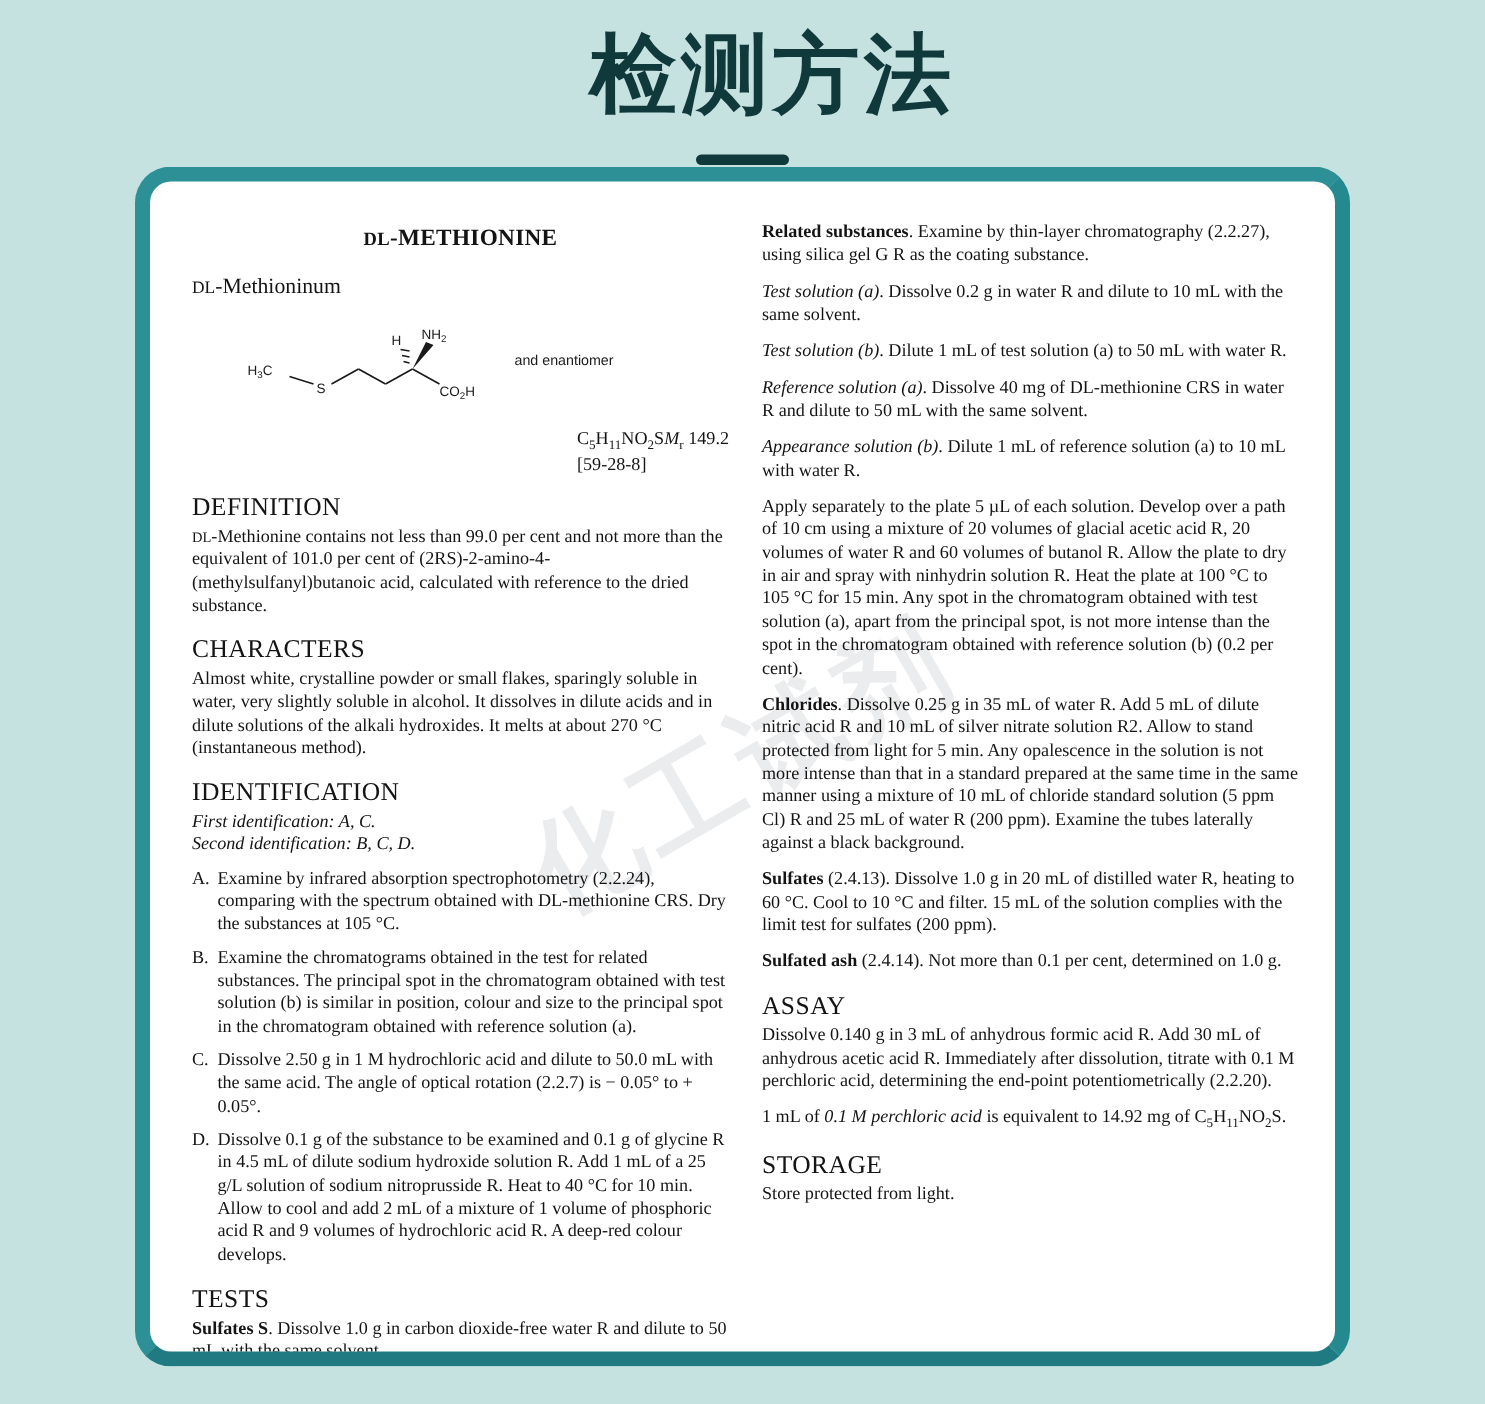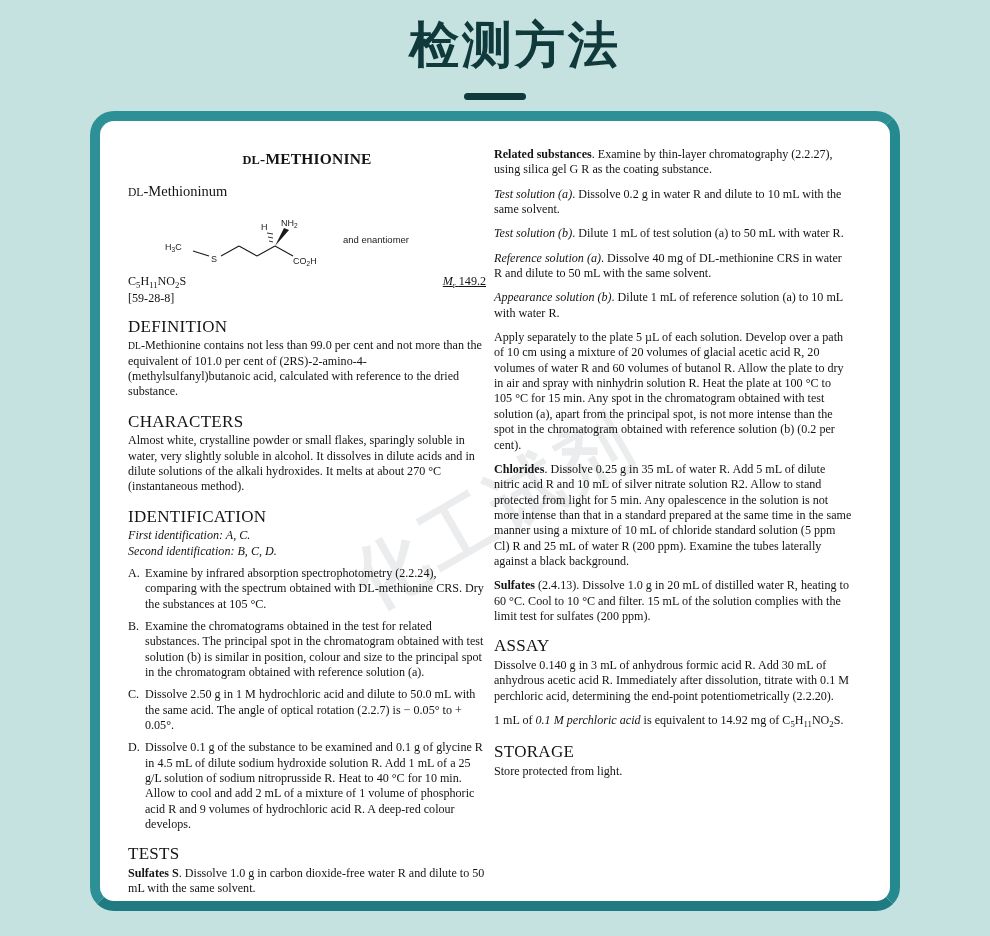--- a/index.html
+++ b/index.html
@@ -20,21 +20,21 @@
     background: #c6e2e0;
     box-sizing: border-box;
   }
   
   .header {
     text-align: center;
     padding-top: 14px;
   }
   .header-title {
     font-family: "Liberation Sans", sans-serif;
-    font-size: 50px;
+    font-size: 58px;
     font-weight: bold;
     color: #10393c;
     letter-spacing: 3px;
     line-height: 1.25;
     margin: 0;
     padding-left: 40px;
   }
   .header-rule {
     width: 62px;
     height: 7px;
@@ -77,21 +77,21 @@
     white-space: nowrap;
     letter-spacing: 6px;
     pointer-events: none;
     z-index: 0;
   }
   
   .cols {
     position: relative;
     z-index: 1;
     display: flex;
-    gap: 8px;
+    gap: 22px;
     height: 100%;
   }
   .col {
     width: 358px;
     flex: 0 0 358px;
     font-size: 12.1px;
     line-height: 1.27;
     color: #141414;
     text-align: left;
   }
@@ -108,26 +108,26 @@
     margin: 13px 0 0 0;
   }
   .sc { font-size: 0.80em; }
   
   .structure {
     margin: 6px 0 2px 0;
     text-align: center;
   }
   .formula-row {
     display: flex;
-    justify-content: space-between;
+    justify-content: flex-end;
     align-items: flex-start;
-    margin-top: 3px;
+    margin-top: 15px;
   }
   .formula-left { line-height: 1.18; }
-  .formula-right { white-space: nowrap; text-decoration: underline; }
+  .formula-right { white-space: nowrap; }
   .it { font-style: italic; }
   sub { font-size: 0.72em; }
   
   .sec-head {
     margin: 11px 0 1px 0;
     font-size: 17px;
     letter-spacing: 0.3px;
   }
   p.para {
     margin: 0 0 0 0;
@@ -247,20 +247,21 @@
 
           <p class="para spaced"><span class="it">Appearance solution (b)</span><span>. Dilute 1 mL of reference solution (a) to 10 mL with water R.</span></p>
 
           <p class="para spaced">Apply separately to the plate 5 µL of each solution. Develop over a path of 10 cm using a mixture of 20 volumes of glacial acetic acid R, 20 volumes of water R and 60 volumes of butanol R. Allow the plate to dry in air and spray with ninhydrin solution R. Heat the plate at 100 °C to 105 °C for 15 min. Any spot in the chromatogram obtained with test solution (a), apart from the principal spot, is not more intense than the spot in the chromatogram obtained with reference solution (b) (0.2 per cent).</p>
 
           <p class="para spaced"><span class="b">Chlorides</span><span>. Dissolve 0.25 g in 35 mL of water R. Add 5 mL of dilute nitric acid R and 10 mL of silver nitrate solution R2. Allow to stand protected from light for 5 min. Any opalescence in the solution is not more intense than that in a standard prepared at the same time in the same manner using a mixture of 10 mL of chloride standard solution (5 ppm Cl) R and 25 mL of water R (200 ppm). Examine the tubes laterally against a black background.</span></p>
 
           <p class="para spaced"><span class="b">Sulfates</span><span> (2.4.13). Dissolve 1.0 g in 20 mL of distilled water R, heating to 60 °C. Cool to 10 °C and filter. 15 mL of the solution complies with the limit test for sulfates (200 ppm).</span></p>
 
 
+          <p class="para spaced"><span class="b">Sulfated ash</span><span> (2.4.14). Not more than 0.1 per cent, determined on 1.0 g.</span></p>
 
           <div class="sec-head">ASSAY</div>
           <p class="para">Dissolve 0.140 g in 3 mL of anhydrous formic acid R. Add 30 mL of anhydrous acetic acid R. Immediately after dissolution, titrate with 0.1 M perchloric acid, determining the end-point potentiometrically (2.2.20).</p>
           <p class="para spaced">1 mL of <span class="it">0.1 M perchloric acid</span> is equivalent to 14.92 mg of C<sub>5</sub>H<sub>11</sub>NO<sub>2</sub>S.</p>
 
           <div class="sec-head">STORAGE</div>
           <p class="para">Store protected from light.</p>
 
         </div>
       </div>

